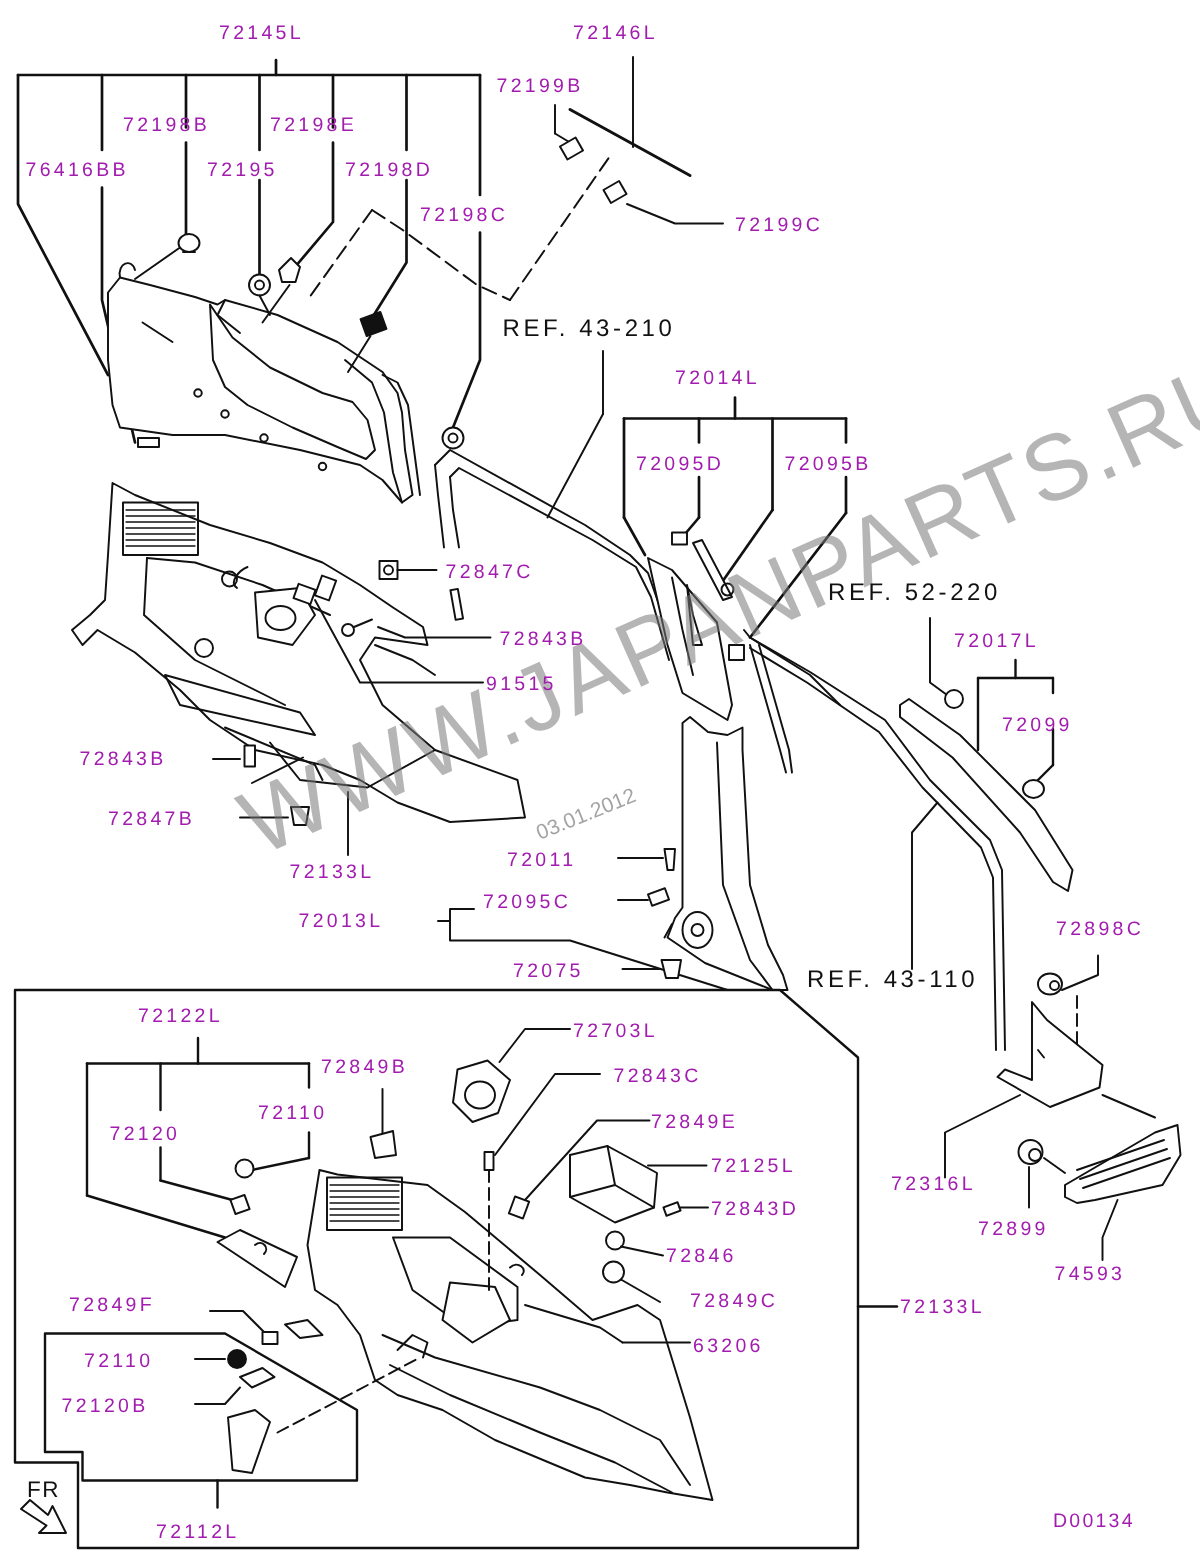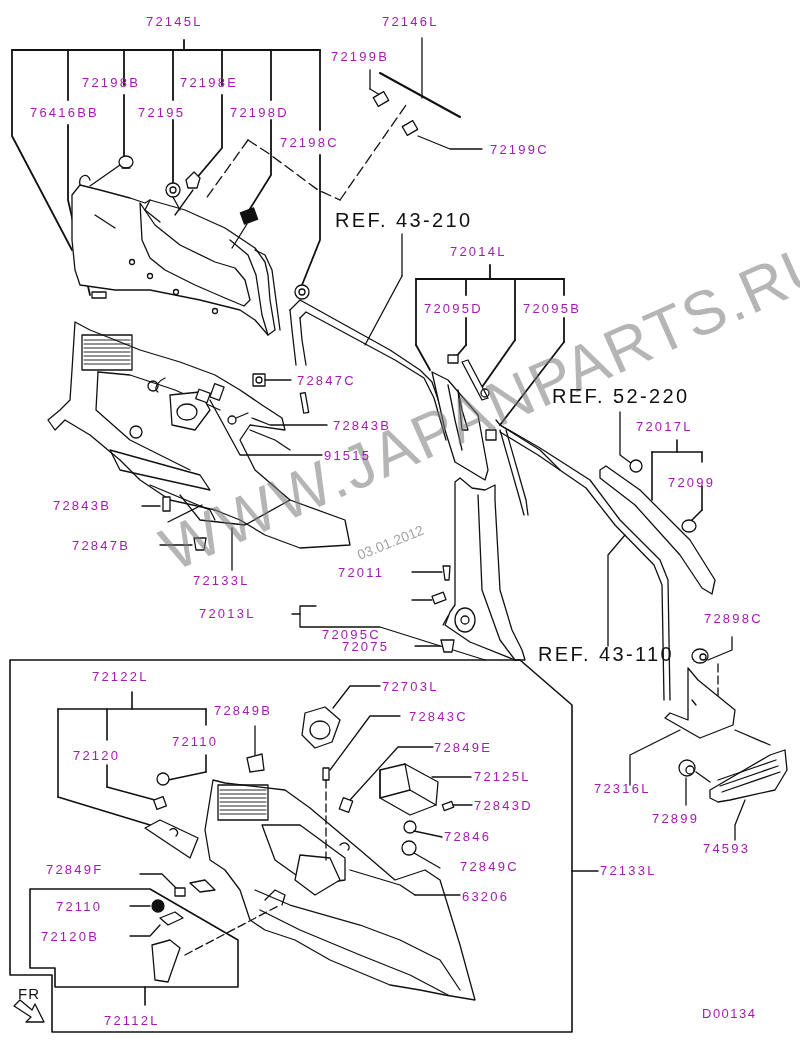--- a/index.html
+++ b/index.html
@@ -1,20 +1,20 @@
 <!DOCTYPE html>
 <html><head>
 <meta charset="utf-8">
 <style>
   html, body { margin: 0; padding: 0; background: #ffffff; }
   body { width: 800px; height: 1044px; position: relative; overflow: hidden; font-family: "Liberation Sans", "DejaVu Sans", sans-serif; }
   #stage { position: absolute; left: 0; top: 0; width: 800px; height: 1044px; }
   svg { position: absolute; left: 0; top: 0; }
   .lbl { position: absolute; font-size: 13px; letter-spacing: 2.2px; color: #a21caf; white-space: nowrap; line-height: 18px; }
-  .ref { position: absolute; font-size: 20px; letter-spacing: 2.4px; color: #111; white-space: nowrap; line-height: 18px; }
+  .ref { position: absolute; font-size: 16px; letter-spacing: 2.4px; color: #111; white-space: nowrap; line-height: 18px; }
   .wm { position: absolute; color: rgba(120,120,120,0.55); font-size: 62px; letter-spacing: 2px; transform: rotate(-24deg); transform-origin: left top; white-space: nowrap; }
   .date { position: absolute; color: rgba(140,140,140,0.8); font-size: 14px; transform: rotate(-22deg); transform-origin: left top; white-space: nowrap; }
   .code { position: absolute; font-size: 13px; letter-spacing: 1.5px; color: #a21caf; }
   .fr { position: absolute; font-size: 15px; letter-spacing: 1px; color: #111; }
 </style>
 </head>
 <body>
 
 <div id="stage">
 
@@ -360,40 +360,40 @@
 </svg>
 
 <div class="wm" style="left:150px; top:520px;">WWW.JAPANPARTS.RU</div>
 <div class="date" style="left:355px; top:548px;">03.01.2012</div>
 
 <span class="lbl" style="left:146px; top:13px;">72145L</span>
 <span class="lbl" style="left:382px; top:13px;">72146L</span>
 <span class="lbl" style="left:331px; top:48px;text-align:center;">72199B</span>
 <span class="lbl" style="left:82px; top:74px;">72198B</span>
 <span class="lbl" style="left:180px; top:74px;">72198E</span>
-<span class="lbl" style="left:30px; top:104px;text-align:right;">76416BB</span>
+<span class="lbl" style="left:17px; top:104px;text-align:right;">76416BB</span>
 <span class="lbl" style="left:138px; top:104px;">72195</span>
 <span class="lbl" style="left:230px; top:104px;">72198D</span>
 <span class="lbl" style="left:280px; top:134px;">72198C</span>
 <span class="lbl" style="left:490px; top:141px;">72199C</span>
 <span class="ref" style="left:335px; top:211px;">REF. 43-210</span>
 <span class="lbl" style="left:450px; top:243px;">72014L</span>
 <span class="lbl" style="left:424px; top:300px;">72095D</span>
 <span class="lbl" style="left:523px; top:300px;">72095B</span>
 <span class="lbl" style="left:297px; top:372px;">72847C</span>
 <span class="ref" style="left:552px; top:387px;">REF. 52-220</span>
 <span class="lbl" style="left:333px; top:417px;">72843B</span>
 <span class="lbl" style="left:636px; top:418px;">72017L</span>
 <span class="lbl" style="left:324px; top:447px;">91515</span>
 <span class="lbl" style="left:668px; top:474px;">72099</span>
 <span class="lbl" style="left:53px; top:497px;">72843B</span>
 <span class="lbl" style="left:72px; top:537px;">72847B</span>
 <span class="lbl" style="left:193px; top:572px;">72133L</span>
 <span class="lbl" style="left:338px; top:564px;">72011</span>
-<span class="lbl" style="left:322px; top:592px;margin-top:34px;">72095C</span>
+<span class="lbl" style="left:322px; top:592px;">72095C</span>
 <span class="lbl" style="left:199px; top:605px;">72013L</span>
 <span class="lbl" style="left:342px; top:638px;">72075</span>
 <span class="lbl" style="left:704px; top:610px;">72898C</span>
 <span class="ref" style="left:538px; top:645px;">REF. 43-110</span>
 <span class="lbl" style="left:92px; top:668px;">72122L</span>
 <span class="lbl" style="left:382px; top:678px;">72703L</span>
 <span class="lbl" style="left:214px; top:702px;">72849B</span>
 <span class="lbl" style="left:409px; top:708px;">72843C</span>
 <span class="lbl" style="left:172px; top:733px;">72110</span>
 <span class="lbl" style="left:434px; top:739px;">72849E</span>

